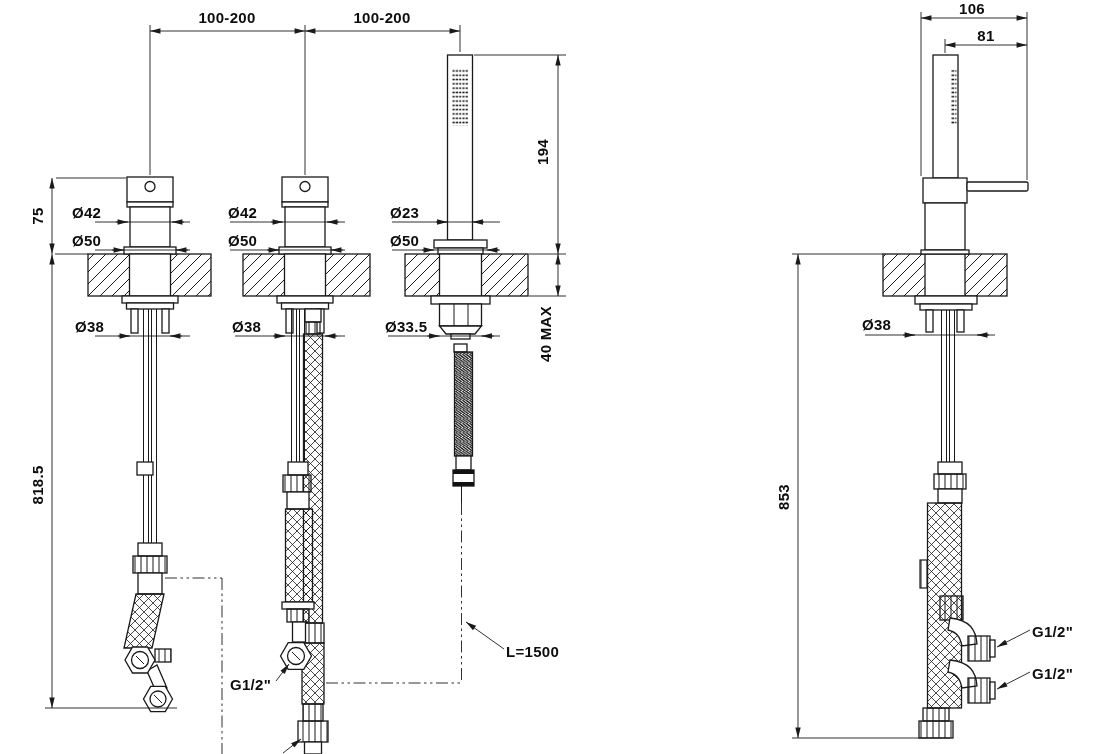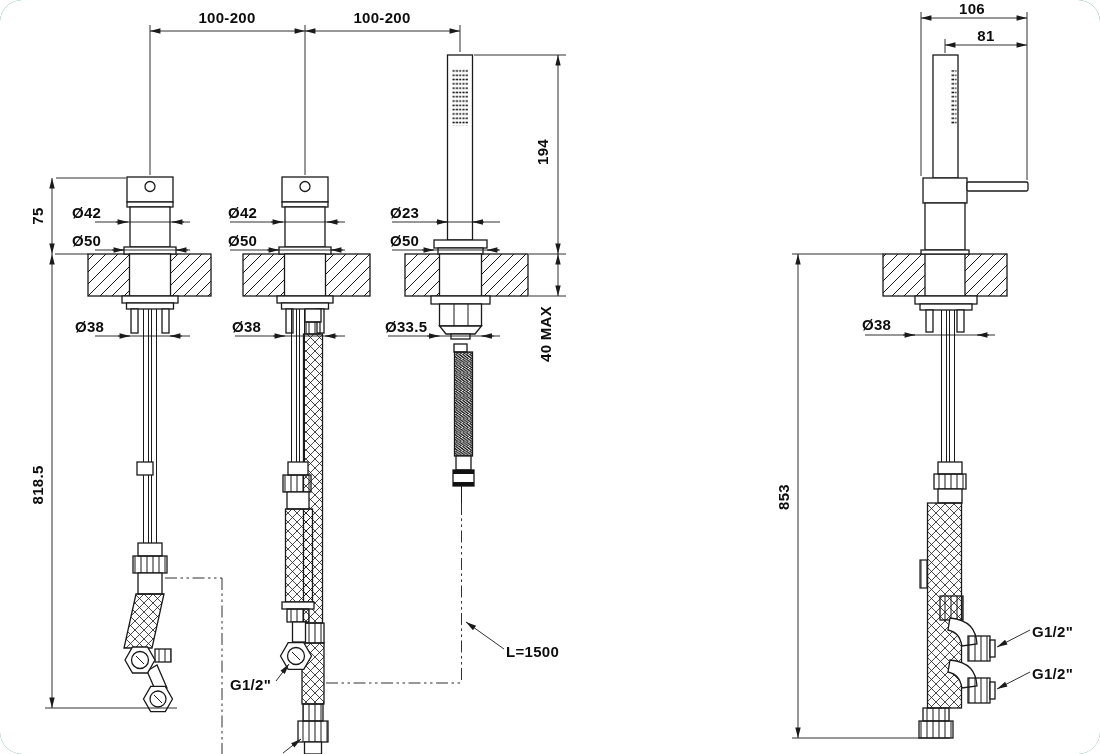--- a/index.html
+++ b/index.html
@@ -1,16 +1,16 @@
 <!DOCTYPE html>
 <html><head>
 <meta charset="utf-8">
 <style>
   html,body{margin:0;padding:0;background:#fff;}
-  .stage{width:1100px;height:754px;position:relative;background:#15803d;overflow:hidden;border-radius:22px;}
+  .stage{width:1100px;height:754px;position:relative;background:#15803d;overflow:hidden;}
   svg{display:block;}
   
   .o{fill:none;stroke:#1a1a1a;stroke-width:1.3;}
   .of{fill:#ffffff;stroke:#1a1a1a;stroke-width:1.3;}
   .thin{fill:none;stroke:#1a1a1a;stroke-width:1;}
   
   .d{fill:none;stroke:#1a1a1a;stroke-width:0.9;}
   
   .ch{fill:none;stroke:#1a1a1a;stroke-width:0.9;stroke-dasharray:12 3.5 2.5 3.5 2.5 3.5;}
   .dark{fill:#111;stroke:none;}

